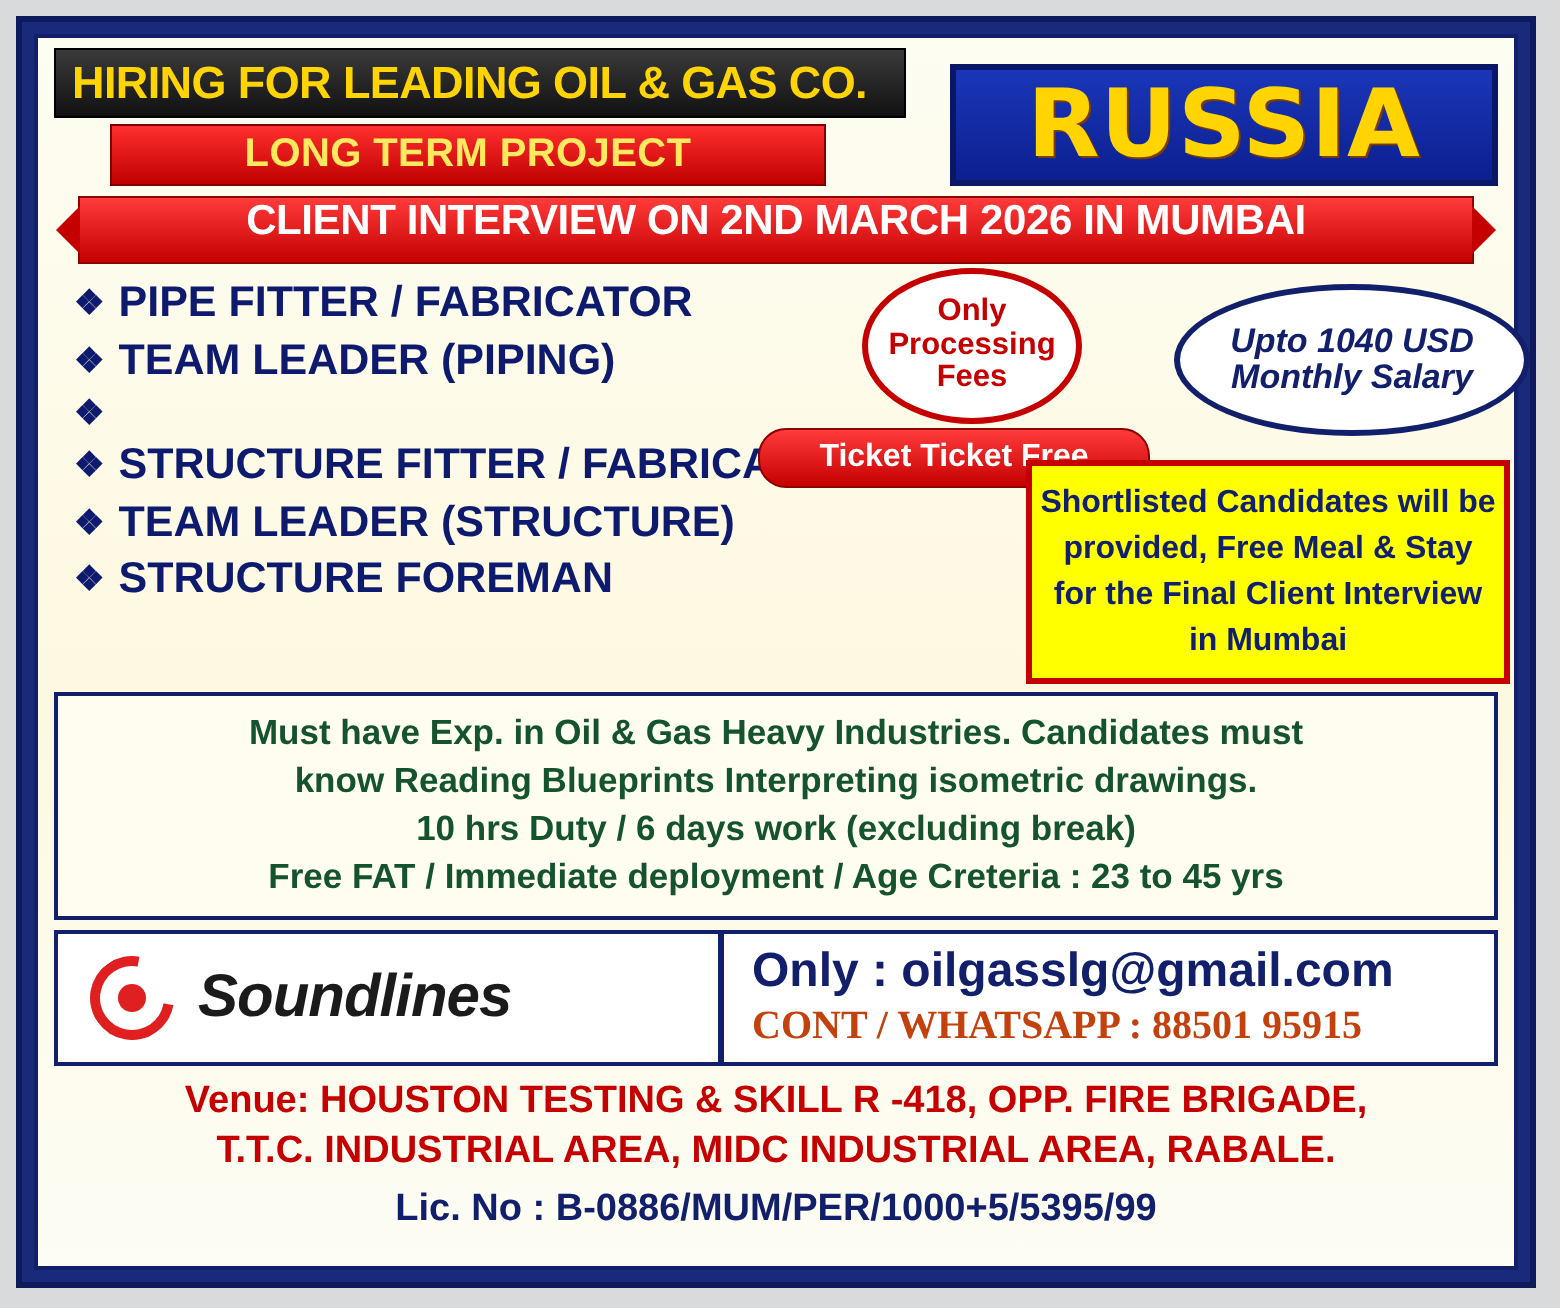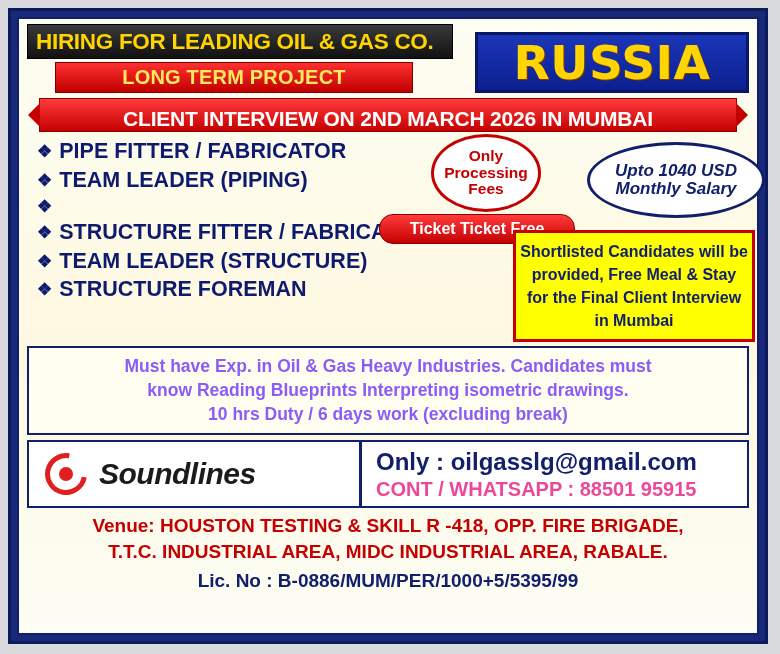--- a/index.html
+++ b/index.html
@@ -78,21 +78,21 @@
   
   .banner-wrap{
     position:relative;
     margin-top:5px;
     height:34px;
   }
   .banner{
     position:absolute;left:12px;right:12px;top:0;bottom:0;
     background:linear-gradient(180deg,#ff3b3b 0%,#c40000 100%);
     border:1px solid #8d0000;
-    display:flex;align-items:flex-end;justify-content:center;
+    display:flex;align-items:flex-start;justify-content:center;
   }
   .banner span{
     color:#fff;
     font-weight:bold;
     font-size:21px;
     letter-spacing:-0.2px;
   }
   .banner::before,.banner::after{
     content:"";position:absolute;top:4px;
     border-top:12px solid transparent;
@@ -172,21 +172,21 @@
     box-sizing:border-box;
   }
 
   
   .reqs{
     margin-top:2px;
     border:2px solid #12206b;
     background:#fffdf0;
     padding:6px 8px 7px 8px;
     text-align:center;
-    color:#8b5cf6;
+    color:#14532d;
     font-weight:bold;
     font-size:17.5px;
     line-height:1.38;
   }
 
   
   .contact{
     margin-top:5px;
     border:2px solid #12206b;
     background:#ffffff;
@@ -221,21 +221,21 @@
     color:#1b1b1b;
     letter-spacing:-0.5px;
   }
   .contact-right{
     flex:1 1 auto;
     display:flex;flex-direction:column;justify-content:center;
     padding-left:14px;
     gap:2px;
   }
   .email{font-size:24px;font-weight:bold;color:#12206b;}
-  .phone{font-size:20px;font-weight:bold;color:#ec4899;}
+  .phone{font-size:20px;font-weight:bold;color:#c2410c;font-family:Liberation Serif, serif;}
 
   
   .venue{
     margin-top:5px;
     text-align:center;
     color:#c40000;
     font-weight:bold;
     font-size:19px;
     line-height:1.35;
   }
@@ -299,20 +299,21 @@
       <div class="oval oval-fees">Only Processing Fees</div>
       <div class="oval oval-salary">Upto 1040 USD Monthly Salary</div>
       <div class="pill-ticket">Ticket Ticket Free</div>
       <div class="box-shortlist">Shortlisted Candidates will be provided, Free Meal &amp; Stay for the Final Client Interview in Mumbai</div>
     </div>
 
     <div class="reqs">
       <div>Must have Exp. in Oil &amp; Gas Heavy Industries. Candidates must</div>
       <div>know  Reading Blueprints Interpreting isometric drawings.</div>
       <div>10 hrs Duty / 6 days work (excluding break)</div>
+      <div>Free FAT / Immediate deployment / Age Creteria : 23 to 45 yrs</div>
     </div>
 
     <div class="contact">
       <div class="brand">
         <div class="logo">
           <div class="ring"></div>
           <div class="dot"></div>
         </div>
         <div class="brand-name">Soundlines</div>
       </div>

